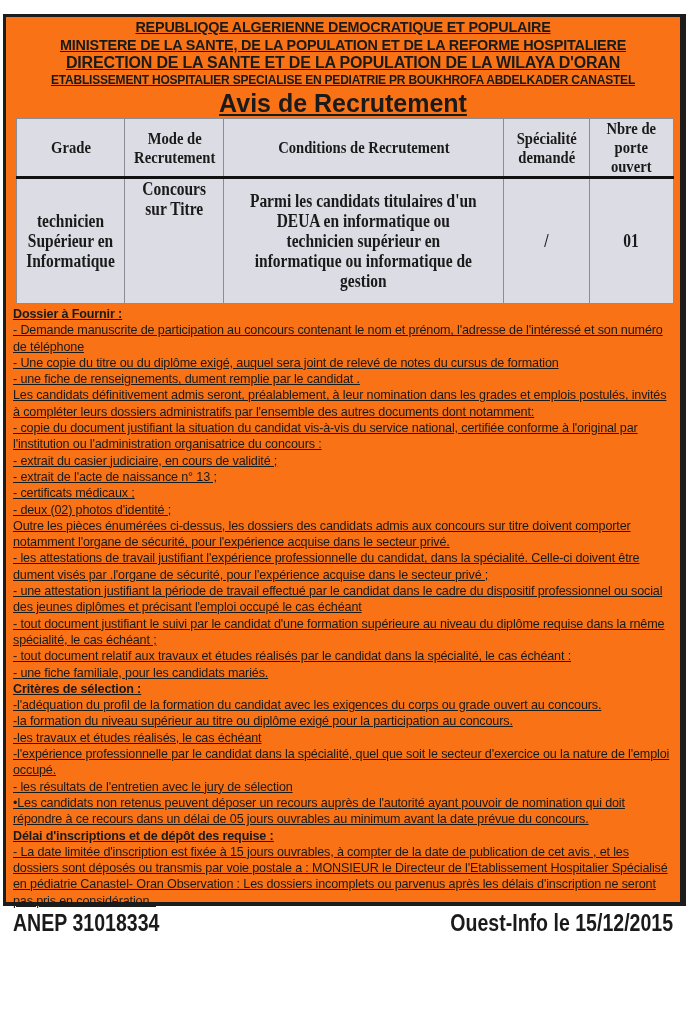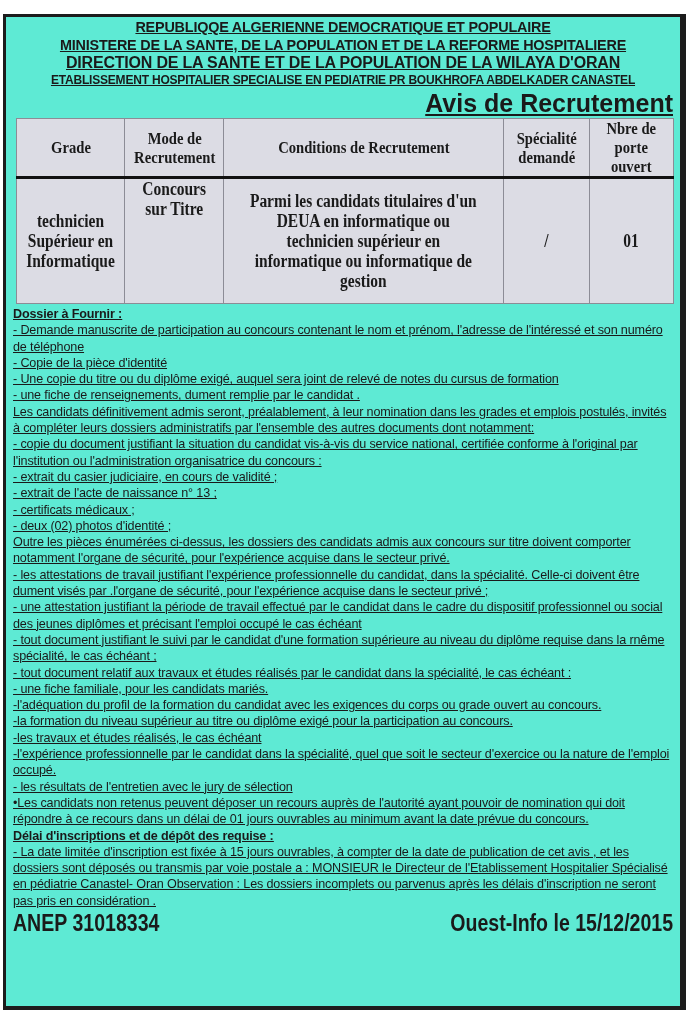--- a/index.html
+++ b/index.html
@@ -1,28 +1,28 @@
 <!DOCTYPE html>
 <html><head>
 <meta charset="utf-8">
 <style>
   html, body { margin: 0; padding: 0; background: #ffffff; }
   body { width: 693px; height: 1016px; position: relative; overflow: hidden; }
   .frame {
-    position: absolute; left: 3px; top: 14px; width: 683px; height: 996px;
+    position: absolute; left: 3px; top: 14px; width: 683px; height: 892px;
     border: 3px solid #1c1c1c; border-right-width: 6px; border-bottom-width: 4px;
-    box-sizing: border-box; background: #5eead4;
+    box-sizing: border-box; background: #f97316;
   }
   .inner { padding: 0 7px 0 7px; font-family: "Liberation Sans", sans-serif; color: #1a1a1a; }
   .hdr { text-align: center; font-weight: bold; text-decoration: underline; font-family: "Liberation Sans", sans-serif; letter-spacing: -0.2px; }
   .h1 { font-size: 14.4px; margin-top: 1px; line-height: 18px; }
   .h2 { font-size: 14.4px; line-height: 18px; }
   .h3 { font-size: 16px; line-height: 18px; }
   .h4 { font-size: 12px; line-height: 17px; }
-  .title { text-align: right; font-size: 25px; font-weight: bold; text-decoration: underline; line-height: 26px; margin-top: 1px; }
+  .title { text-align: center; font-size: 25px; font-weight: bold; text-decoration: underline; line-height: 26px; margin-top: 1px; }
   .intro { font-size: 13.6px; line-height: 16px; text-align: justify; margin-top: 2px; }
   table.grid {
     width: 658px; margin-left: 3px; margin-top: 2px; border-collapse: collapse;
     background: #dcdce4; font-family: "Liberation Serif", serif; font-weight: bold; color: #1a1a1a;
     border: 1px solid #8c8c96;
   }
   table.grid th, table.grid td { border: 1px solid #8c8c96; text-align: center; padding: 0 2px; }
   table.grid th { font-size: 17px; line-height: 19px; height: 48px; transform: scaleX(0.86); }
   table.grid thead tr { border-bottom: 3px solid #111; }
   table.grid td { font-size: 18px; line-height: 20px; height: 124px; }
@@ -72,43 +72,43 @@
           <td><span class="cell-inner">/</span></td>
           <td><span class="cell-inner">01</span></td>
         </tr>
       </tbody>
     </table>
 
     <div class="body">
       <p class="sec">Dossier à Fournir :</p>
       <div id="dossier-list">
           <p>- Demande manuscrite de participation au concours contenant le nom et prénom, l'adresse de l'intéressé et son numéro de téléphone</p>
-          <p>- Copie de la pièce d'identité</p>
           <p>- Une copie du titre ou  du diplôme exigé, auquel sera joint de relevé de notes du  cursus de formation</p>
           <p>- une fiche de renseignements, dument remplie par le candidat .</p>
           <p>Les candidats définitivement admis seront, préalablement, à leur nomination dans les grades et emplois postulés, invités à compléter leurs dossiers administratifs par l'ensemble des autres documents dont notamment:</p>
           <p>- copie du document justifiant la situation du candidat vis-à-vis du service national, certifiée conforme à l'original par l'institution ou l'administration organisatrice du concours :</p>
           <p>- extrait du casier judiciaire, en cours de validité ;</p>
           <p>- extrait de l'acte de naissance n° 13 ;</p>
           <p>- certificats médicaux ;</p>
           <p>- deux (02) photos d'identité ;</p>
           <p>Outre les pièces énumérées ci-dessus, les dossiers des candidats admis aux concours sur titre doivent comporter notamment l'organe de sécurité, pour l'expérience acquise dans le secteur privé.</p>
           <p>- les attestations de travail justifiant l'expérience professionnelle du candidat, dans la spécialité. Celle-ci doivent être dument visés par   .l'organe de sécurité, pour l'expérience acquise dans le secteur privé ;</p>
           <p>- une attestation justifiant la période de travail effectué par le candidat dans le cadre du dispositif professionnel ou social des jeunes diplômes et précisant l'emploi occupé le cas échéant</p>
           <p>- tout document justifiant le suivi par le candidat d'une formation supérieure au niveau du diplôme requise dans la rnême spécialité, le cas échéant ;</p>
           <p>- tout document relatif aux travaux et études réalisés par le candidat dans la spécialité, le cas échéant :</p>
           <p>- une fiche familiale, pour les candidats mariés.</p>
         </div>
+      <p class="sec">Critères de sélection :</p>
       <div id="criteres-list">
           <p>-l'adéquation du profil de la formation du candidat avec les exigences du corps ou grade ouvert au concours.</p>
           <p>-la formation du niveau supérieur au titre ou diplôme exigé pour la participation au concours.</p>
           <p>-les travaux et études réalisés, le cas échéant</p>
           <p>-l'expérience professionnelle par le candidat dans la spécialité, quel que soit le secteur d'exercice ou la nature de l'emploi occupé.</p>
           <p>- les résultats de l'entretien avec le jury de sélection</p>
-          <p>•Les candidats non retenus peuvent déposer un recours auprès de l'autorité ayant pouvoir de nomination qui doit répondre à ce recours dans un délai de 01 jours ouvrables au minimum avant la date prévue du concours.</p>
+          <p>•Les candidats non retenus peuvent déposer un recours auprès de l'autorité ayant pouvoir de nomination qui doit répondre à ce recours dans un délai de 05 jours ouvrables au minimum avant la date prévue du concours.</p>
         </div>
       <p class="sec">Délai d'inscriptions et de dépôt des requise :</p>
       <div id="delai-list">
           <p>- La date limitée d'inscription est fixée à 15 jours ouvrables, à compter de la date de publication de cet avis , et les dossiers sont déposés ou transmis par voie postale a : MONSIEUR le Directeur de l'Etablissement Hospitalier Spécialisé en pédiatrie Canastel- Oran Observation : Les dossiers incomplets ou parvenus après les délais d'inscription ne seront pas pris en considération .</p>
         </div>
     </div>
 
     <div class="footer">
       <span class="left">ANEP 31018334</span>
       <span class="right">Ouest-Info le 15/12/2015</span>

